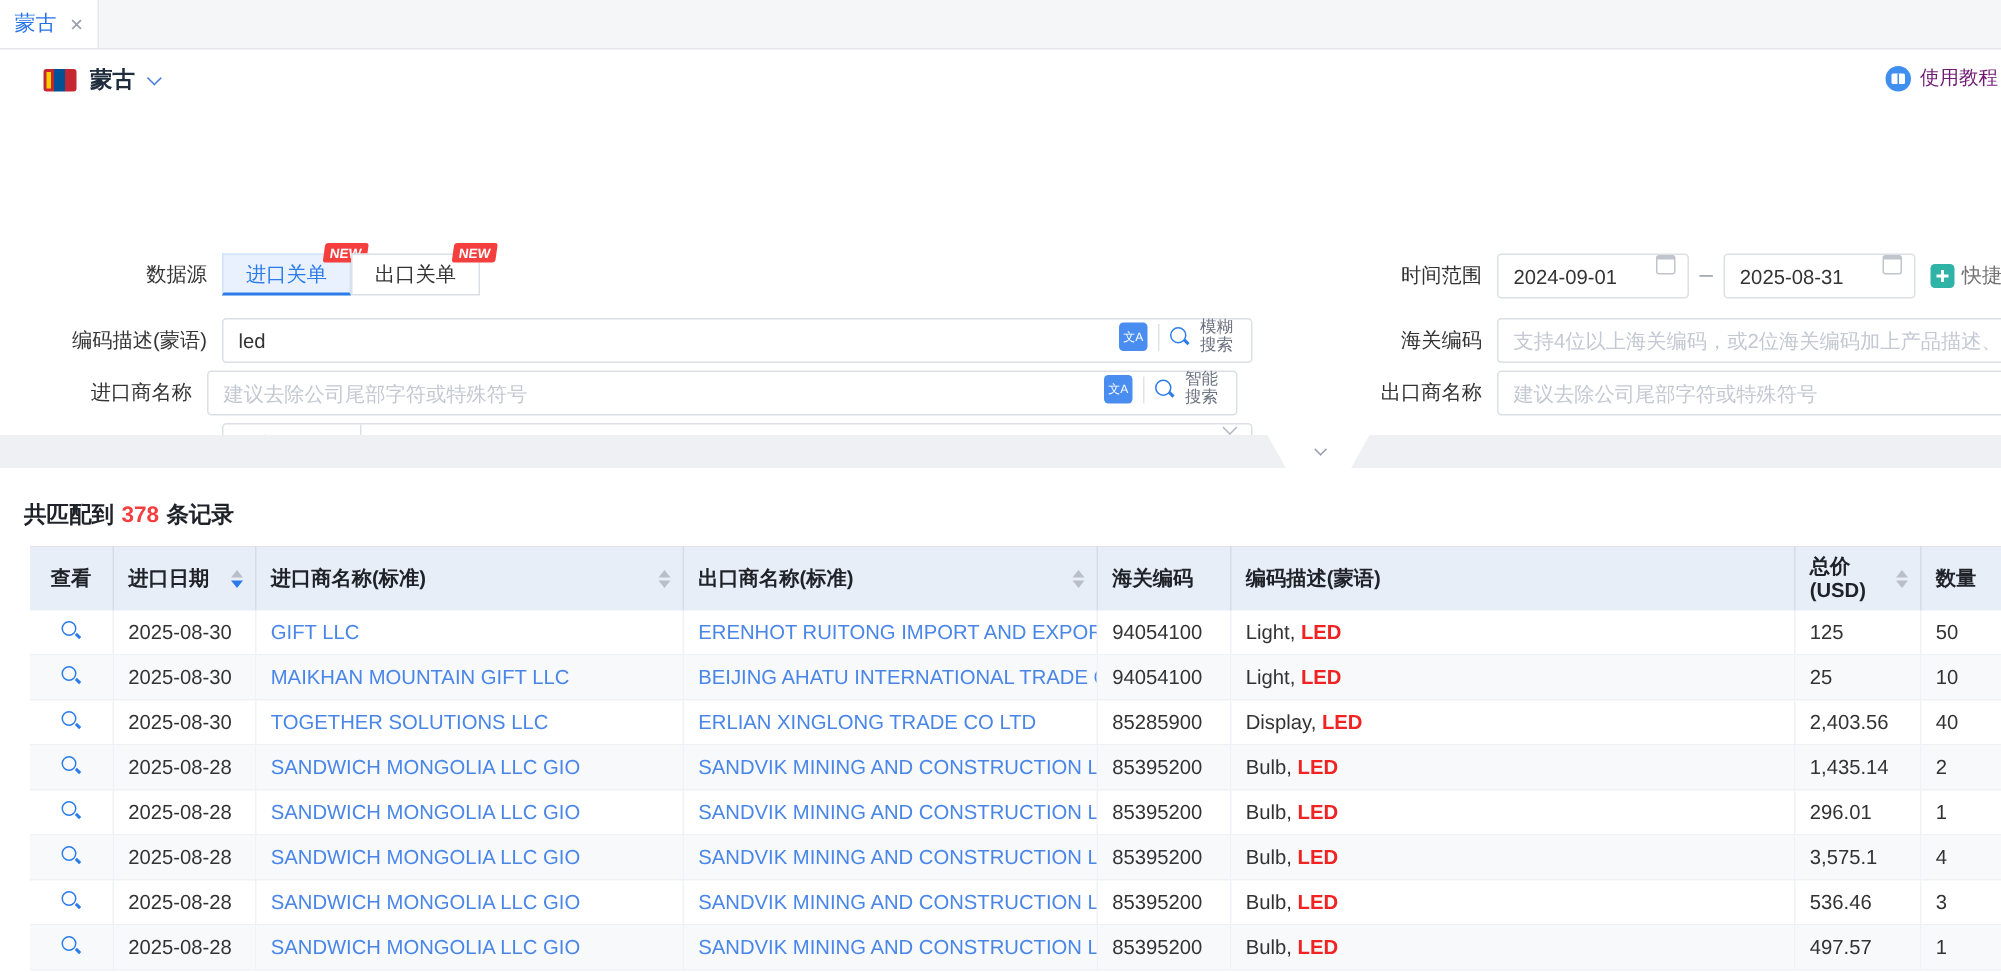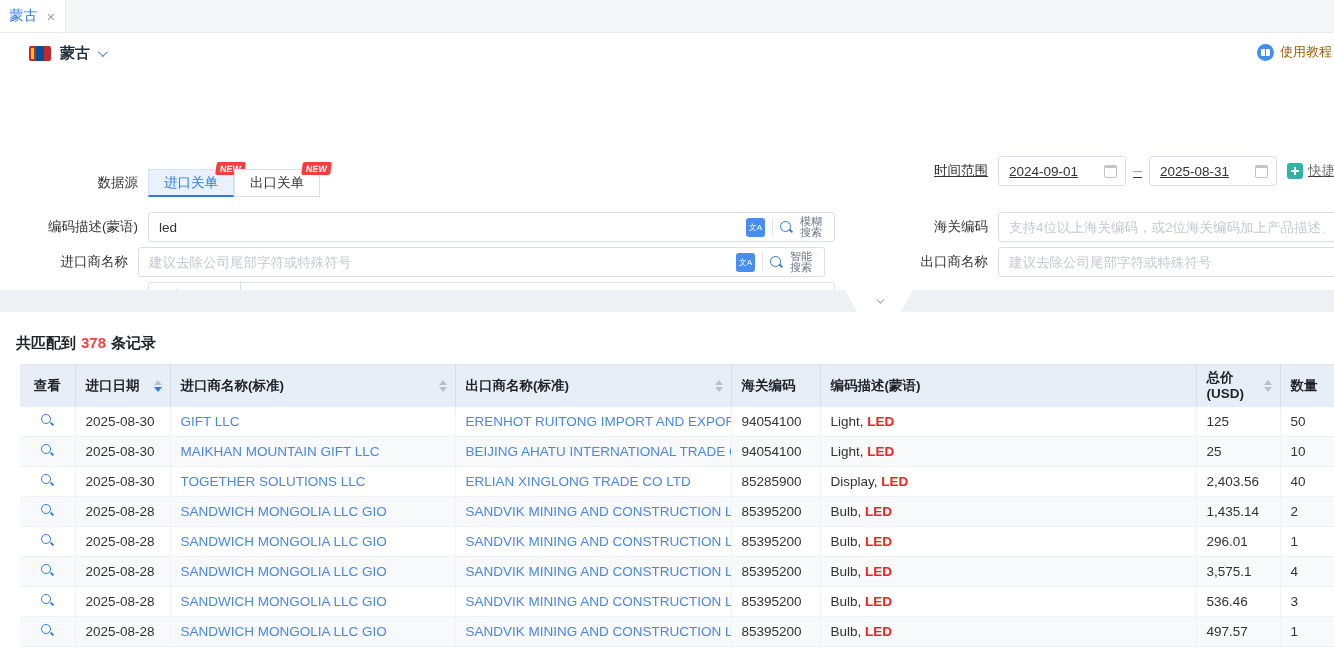--- a/index.html
+++ b/index.html
@@ -15,21 +15,21 @@
   
   .pagehead { position:relative; height:41px; display:flex; align-items:center; padding-left:29px; }
   .flag { position:relative; width:22px; height:15px; margin-right:9px; border-radius:2px; overflow:hidden;
     background:linear-gradient(90deg,#c4272f 0 33.3%,#015197 33.3% 66.6%,#c4272f 66.6%); }
   .flag i { position:absolute; left:2px; top:2px; width:3px; height:11px; background:#f9cf02; }
   .country-name { font-size:15px; font-weight:bold; color:#1f2d3d; margin-right:8px; }
   .chev { display:inline-block; width:7px; height:7px; border-right:1.6px solid currentColor;
     border-bottom:1.6px solid currentColor; transform:rotate(45deg) translateY(-2px); }
   .head-chev { color:#4c7fe0; }
   .tutorial { position:absolute; right:2px; top:10px; display:flex; align-items:center; gap:6px;
-    color:#a16207; font-size:13px; cursor:pointer; }
+    color:#701a75; font-size:13px; cursor:pointer; }
   .tut-icon { width:17px; height:17px; border-radius:50%; background:#3f8ef0; position:relative; }
   .tut-icon::before { content:""; position:absolute; left:4px; top:5px; width:9px; height:7px;
     background:#fff; border-radius:1px; }
   .tut-icon::after { content:""; position:absolute; left:8px; top:5px; width:1px; height:7px; background:#3f8ef0; }
 
   
   .form-area { position:relative; height:238px; background:#fff; }
   .frow { position:absolute; display:flex; align-items:center; }
   .flabel { width:118px; text-align:right; margin-right:10px; font-size:13.5px; color:#333; flex:none; }
   .flabel-r { width:108px; text-align:right; margin-right:10px; font-size:13.5px; color:#333; flex:none; }
@@ -38,21 +38,21 @@
   .update-range b { color:#ed7b2f; }
 
   
   .ds-tab { position:relative; height:28px; padding:0 15px; display:flex; align-items:center;
     font-size:13.5px; border:1px solid #dcdfe6; background:#fff; cursor:pointer; }
   .ds-tab.active { background:#e8f1fd; border-color:#cfe3fb; border-bottom:2px solid #2b7ce9; color:#2b7ce9; }
   .new-badge { position:absolute; top:-8px; right:-12px; background:#f53f3f; color:#fff; font-size:9px;
     font-weight:bold; padding:1.5px 4px; border-radius:2px; transform:skewX(-8deg); }
 
   
-  .ibox { height:30px; border:1px solid #dcdfe6; border-radius:3px; display:flex; align-items:center;
+  .ibox { height:30px; border:1px solid #dcdfe6; border-radius:3px; display:flex; align-items:flex-start;
     background:#fff; font-size:13.5px; }
   .ibox input { border:none; outline:none; flex:1; height:100%; padding:0 10px; font-size:13.5px;
     color:#333; font-family:inherit; background:transparent; min-width:0; }
   .ibox input::placeholder { color:#c3c8d2; }
   .suffix { display:flex; align-items:center; gap:7px; padding-right:8px; flex:none; }
   .trans-icon { width:19px; height:19px; border-radius:3px; background:#4a8df0; color:#fff;
     display:flex; align-items:center; justify-content:center; cursor:pointer; }
   .trans-icon::before { content:"文A"; font-size:8px; }
   .vdiv { width:1px; height:18px; background:#e0e3e8; }
   .mag { position:relative; width:13px; height:13px; flex:none; cursor:pointer; }
@@ -149,21 +149,21 @@
     <div class="ds-tab active">
       <span>进口关单</span>
       <span class="new-badge">NEW</span>
     </div>
     <div class="ds-tab">
       <span>出口关单</span>
       <span class="new-badge">NEW</span>
     </div>
   </div>
 
-  <div class="frow" style="left:880px; top:82px;text-decoration:underline;">
+  <div class="frow" style="left:880px; top:95px;">
     <span class="flabel-r">时间范围</span>
     <div class="ibox date-box">
       <input value="2024-09-01" style="">
       <span class="cal-icon"></span>
     </div>
     <span class="dash">–</span>
     <div class="ibox date-box">
       <input value="2025-08-31" style="">
       <span class="cal-icon"></span>
     </div>

